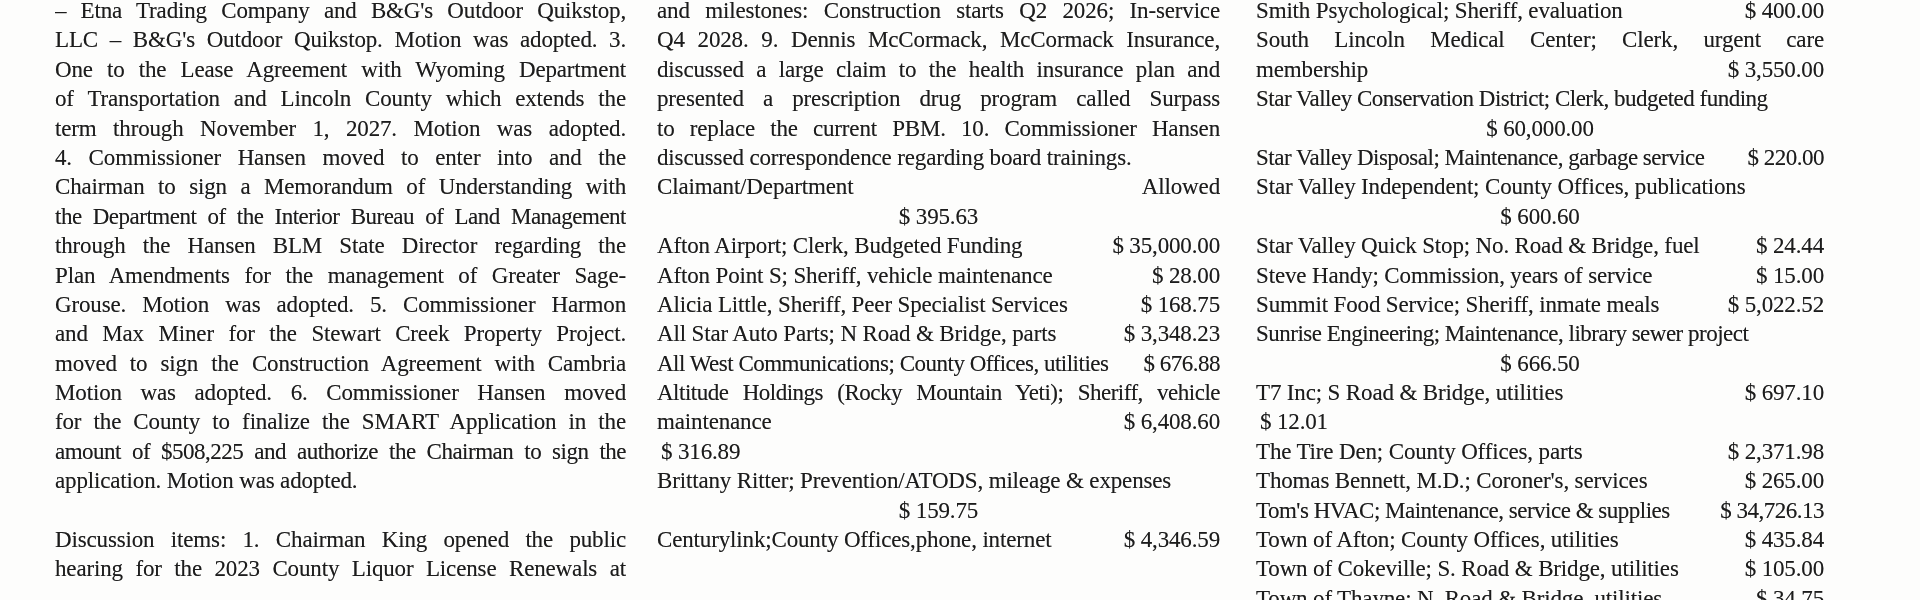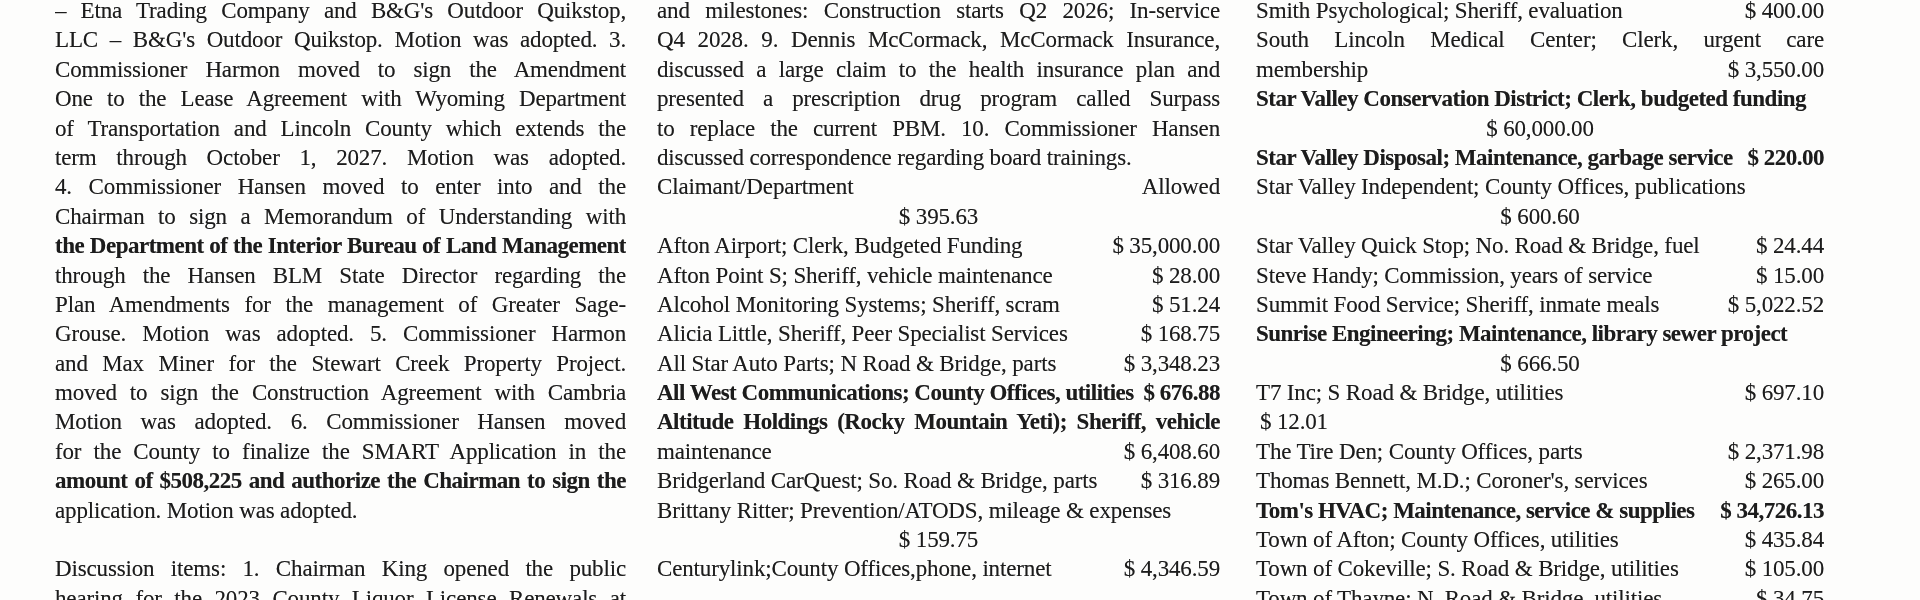--- a/index.html
+++ b/index.html
@@ -31,32 +31,31 @@
   }
   
   .jline { text-align: justify; white-space: normal; }
   .jline::after { content: ""; display: inline-block; width: 100%; height: 0; }
 
   .row { display: flex; justify-content: space-between; }
   .row .nm  { flex: 1 1 auto; min-width: 0; overflow: hidden; white-space: nowrap; }
   .row .amt { flex: 0 0 auto; white-space: nowrap; text-align: right; padding-left: 4px; }
 
   .amt-line { text-align: center; }
-  .tight { letter-spacing: -0.5px; font-weight: bold; }
+  .tight { letter-spacing: -0.5px; }
 </style>
 </head>
 <body>
 
 <div class="col" id="col-left">
   <div class="line jline">– Etna Trading Company and B&amp;G's Outdoor Quikstop,</div>
   <div class="line jline">LLC – B&amp;G's Outdoor Quikstop.  Motion was adopted.  3.</div>
-  <div class="line jline">Commissioner Harmon moved to sign the Amendment</div>
   <div class="line jline">One to the Lease Agreement with Wyoming Department</div>
   <div class="line jline">of Transportation and Lincoln County which extends the</div>
-  <div class="line jline">term through October 1, 2027.  Motion was adopted.</div>
+  <div class="line jline">term through November 1, 2027.  Motion was adopted.</div>
   <div class="line jline">4.  Commissioner Hansen moved to enter into and the</div>
   <div class="line jline">Chairman to sign a Memorandum of Understanding with</div>
   <div class="line jline tight">the Department of the Interior Bureau of Land Management</div>
   <div class="line jline">through the Hansen BLM State Director regarding the</div>
   <div class="line jline">Plan Amendments for the management of Greater Sage-</div>
   <div class="line jline">Grouse.  Motion was adopted.  5.  Commissioner Harmon</div>
   <div class="line jline">and Max Miner for the Stewart Creek Property Project.</div>
   <div class="line jline">moved to sign the Construction Agreement with Cambria</div>
   <div class="line jline">Motion was adopted.  6.  Commissioner Hansen moved</div>
   <div class="line jline">for the County to finalize the SMART Application in the</div>
@@ -84,44 +83,39 @@
 
   <div class="line row">
     <span class="nm">Afton Airport; Clerk, Budgeted Funding</span>
     <span class="amt">$ 35,000.00</span>
   </div>
   <div class="line row">
     <span class="nm">Afton Point S; Sheriff, vehicle maintenance</span>
     <span class="amt">$ 28.00</span>
   </div>
   <div class="line row">
-    <span class="nm">Alcohol Monitoring Systems; Sheriff, scram</span>
-    <span class="amt">$ 51.24</span>
-  </div>
-  <div class="line row">
     <span class="nm">Alicia Little, Sheriff, Peer Specialist Services</span>
     <span class="amt">$ 168.75</span>
   </div>
   <div class="line row">
     <span class="nm">All Star Auto Parts; N Road &amp; Bridge, parts</span>
     <span class="amt">$ 3,348.23</span>
   </div>
   <div class="line row tight">
     <span class="nm">All West Communications; County Offices, utilities</span>
     <span class="amt">$ 676.88</span>
   </div>
 
   <div class="line jline tight">Altitude Holdings (Rocky Mountain Yeti); Sheriff, vehicle</div>
   <div class="line row">
     <span class="nm">maintenance</span>
     <span class="amt">$ 6,408.60</span>
   </div>
 
   <div class="line row">
-    <span class="nm">Bridgerland CarQuest; So. Road &amp; Bridge, parts</span>
     <span class="amt">$ 316.89</span>
   </div>
 
   <div class="line">Brittany Ritter; Prevention/ATODS, mileage &amp; expenses</div>
   <div class="line amt-line">$ 159.75</div>
 
   <div class="line row">
     <span class="nm">Centurylink;County Offices,phone, internet</span>
     <span class="amt">$ 4,346.59</span>
   </div>

